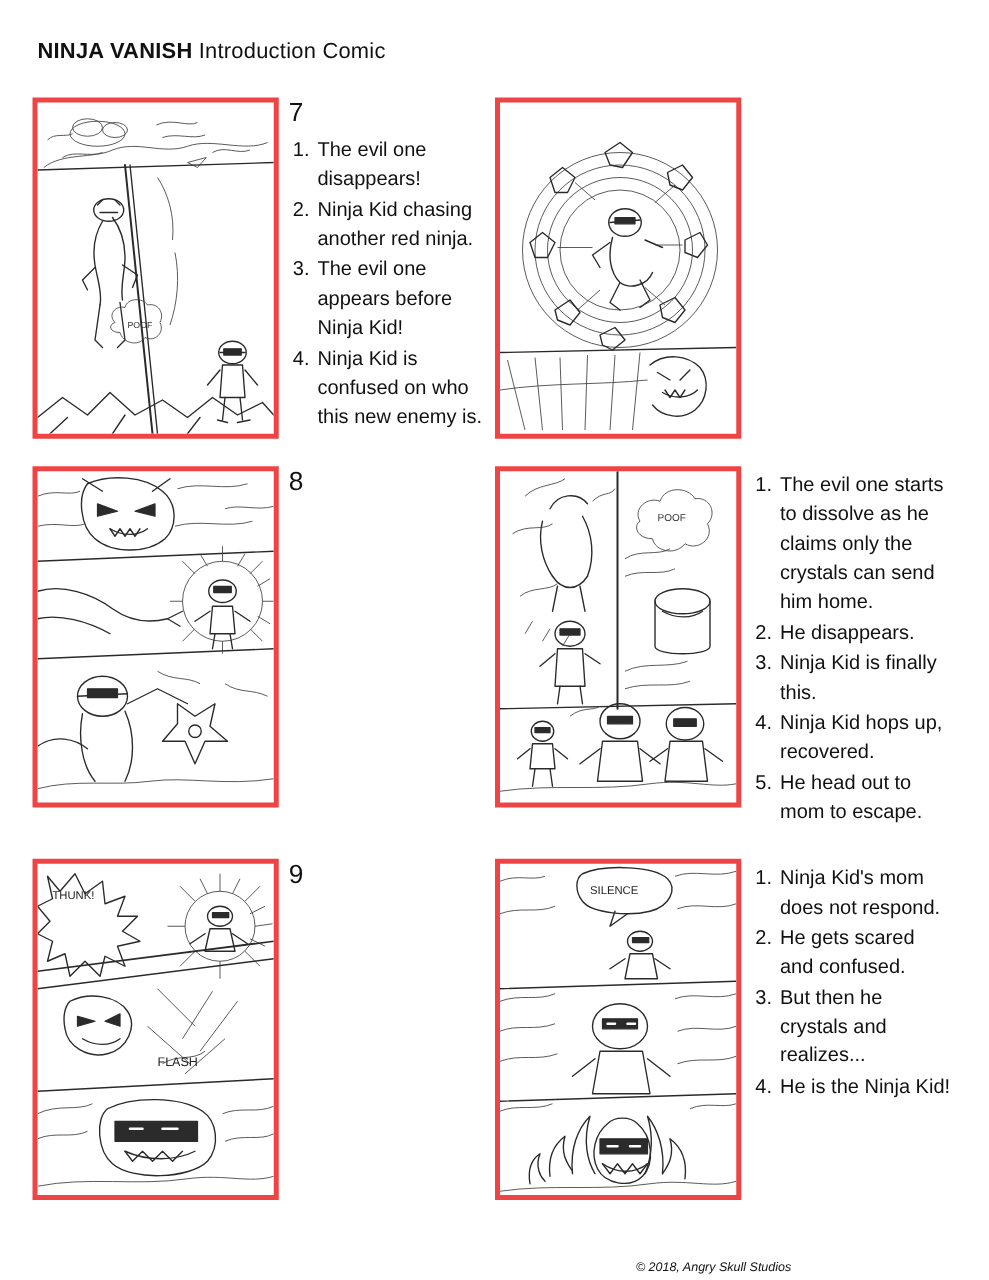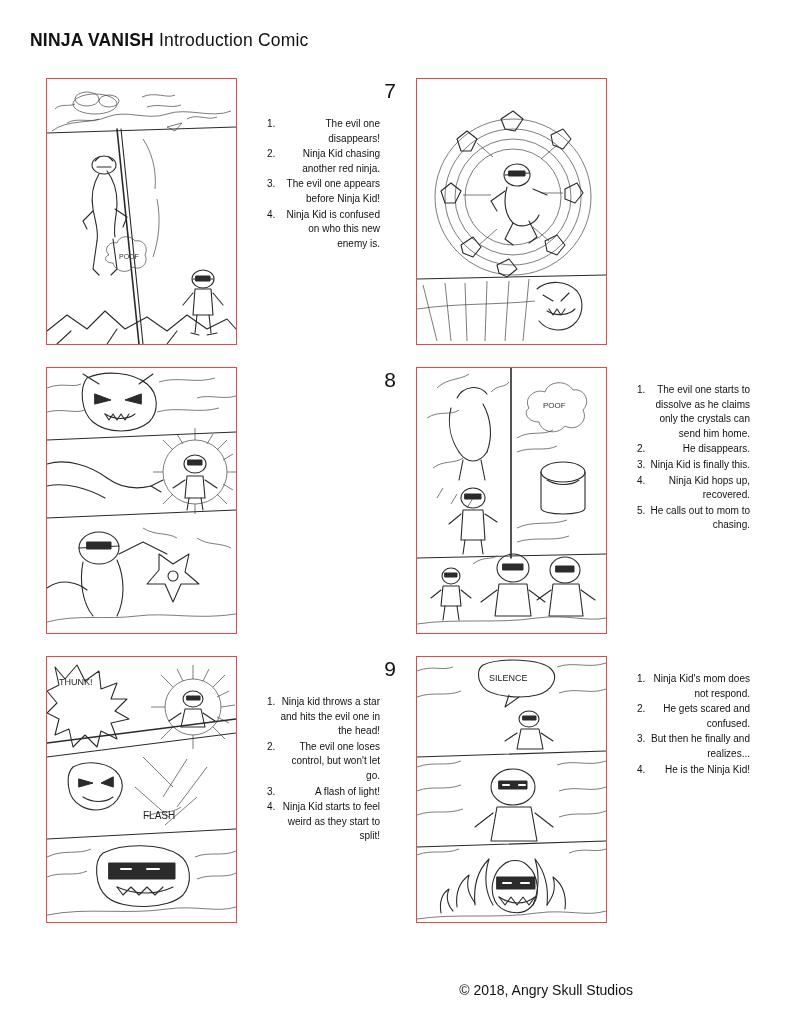--- a/index.html
+++ b/index.html
@@ -14,21 +14,20 @@
     color: #1a1a1a;
     position: relative;
     overflow: hidden;
   }
   .page {
     position: absolute;
     left: 0; top: 0;
     width: 663px;
     height: 1024px;
     padding: 0;
-    text-align: right;
   }
   .title {
     position: absolute;
     left: 30px;
     top: 30px;
     font-size: 17.5px;
     font-weight: bold;
     letter-spacing: 0.2px;
     color: #111;
   }
@@ -46,26 +45,25 @@
     margin-bottom: 22px;
   }
   .cell {
     display: flex;
     flex-direction: row;
     width: 370px;
   }
   .panel-box {
     width: 189px;
     height: 265px;
-    border: 1px solid #ef4444;
+    border: 4px solid #ef4444;
     background: #fff;
     position: relative;
     overflow: hidden;
     flex: 0 0 auto;
-    margin-left: 20px;
   }
   .panel-art {
     position: absolute;
     left: 0; top: 0;
     width: 100%;
     height: 100%;
   }
   .side {
     flex: 1 1 auto;
     padding-left: 8px;
@@ -75,36 +73,37 @@
     font-size: 21px;
     font-weight: normal;
     color: #111;
     line-height: 1;
     margin-top: 2px;
     margin-bottom: 8px;
     font-family: "Liberation Sans", sans-serif;
   }
   ol.caps {
     list-style: decimal;
-    margin: 16px;
+    margin: 4px;
     padding-left: 17px;
-    font-size: 10px;
+    font-size: 16px;
     line-height: 1.46;
     color: #111;
   }
   ol.caps li {
     margin-bottom: 1px;
     padding-left: 2px;
   }
   .footer {
     position: absolute;
     right: 30px;
-    bottom: 26px;
-    font-size: 14px;
+    bottom: 4px;
+    font-size: 10px;
     color: #111;
+    font-style: italic;
   }
   
   .sk { stroke: #2a2a2a; fill: none; stroke-width: 1.1; stroke-linecap: round; stroke-linejoin: round; }
   .sk-thin { stroke: #444; fill: none; stroke-width: 0.7; }
   .sk-fill-dark { fill: #2b2b2b; stroke: #2b2b2b; stroke-width: 1; }
 </style>
 </head>
 <body>
 
 <div class="page">
@@ -377,21 +376,21 @@
               <path d="M56 196 C66 188 74 192 80 188"></path>
             </g>
           </svg>
         </div>
         <div class="side">
           <ol class="caps">
             <li>The evil one starts to dissolve as he claims only the crystals can send him home.</li>
             <li>He disappears.</li>
             <li>Ninja Kid is finally this.</li>
             <li>Ninja Kid hops up, recovered.</li>
-            <li>He calls out to mom to chasing.</li>
+            <li>He head out to mom to escape.</li>
           </ol>
         </div>
       </div>
     </div>
 
     <div class="row">
 
       <div class="cell">
         <div class="panel-box">
           <svg class="panel-art" viewBox="0 0 189 265">
@@ -441,26 +440,20 @@
               <path d="M70 230 L76 238 L84 230 L92 238 L100 230 L108 238 L116 230"></path>
             </g>
             <g class="sk-thin">
               <path d="M0 200 C16 192 32 198 44 192 M0 220 C14 214 28 220 40 214 M148 200 C162 194 176 200 189 194 M150 222 C164 216 178 222 189 216"></path>
               <path d="M0 258 C40 250 80 258 120 252 C150 248 170 256 189 250"></path>
             </g>
           </svg>
         </div>
         <div class="side">
           <div class="num">9</div>
-          <ol class="caps">
-            <li>Ninja kid throws a star and hits the evil one in the head!</li>
-            <li>The evil one loses control, but won't let go.</li>
-            <li>A flash of light!</li>
-            <li>Ninja Kid starts to feel weird as they start to split!</li>
-          </ol>
         </div>
       </div>
 
       <div class="cell">
         <div class="panel-box">
           <svg class="panel-art" viewBox="0 0 189 265">
 
             <g class="sk">
               <path d="M66 8 C84 0 124 2 134 12 C142 20 136 34 120 38 C104 42 74 40 66 30 C60 22 60 12 66 8 Z"></path>
               <path d="M92 38 L88 50 L102 40"></path>
@@ -511,21 +504,21 @@
             <g class="sk-thin">
               <path d="M0 198 C14 192 28 198 42 192 M152 196 C166 190 178 196 189 192"></path>
               <path d="M0 262 C40 256 80 262 120 256 C150 252 170 260 189 254"></path>
             </g>
           </svg>
         </div>
         <div class="side">
           <ol class="caps">
             <li>Ninja Kid's mom does not respond.</li>
             <li>He gets scared and confused.</li>
-            <li>But then he finally and realizes...</li>
+            <li>But then he crystals and realizes...</li>
             <li>He is the Ninja Kid!</li>
           </ol>
         </div>
       </div>
     </div>
 
   </div>
 
   <div class="footer">© 2018, Angry Skull Studios</div>
 </div>

